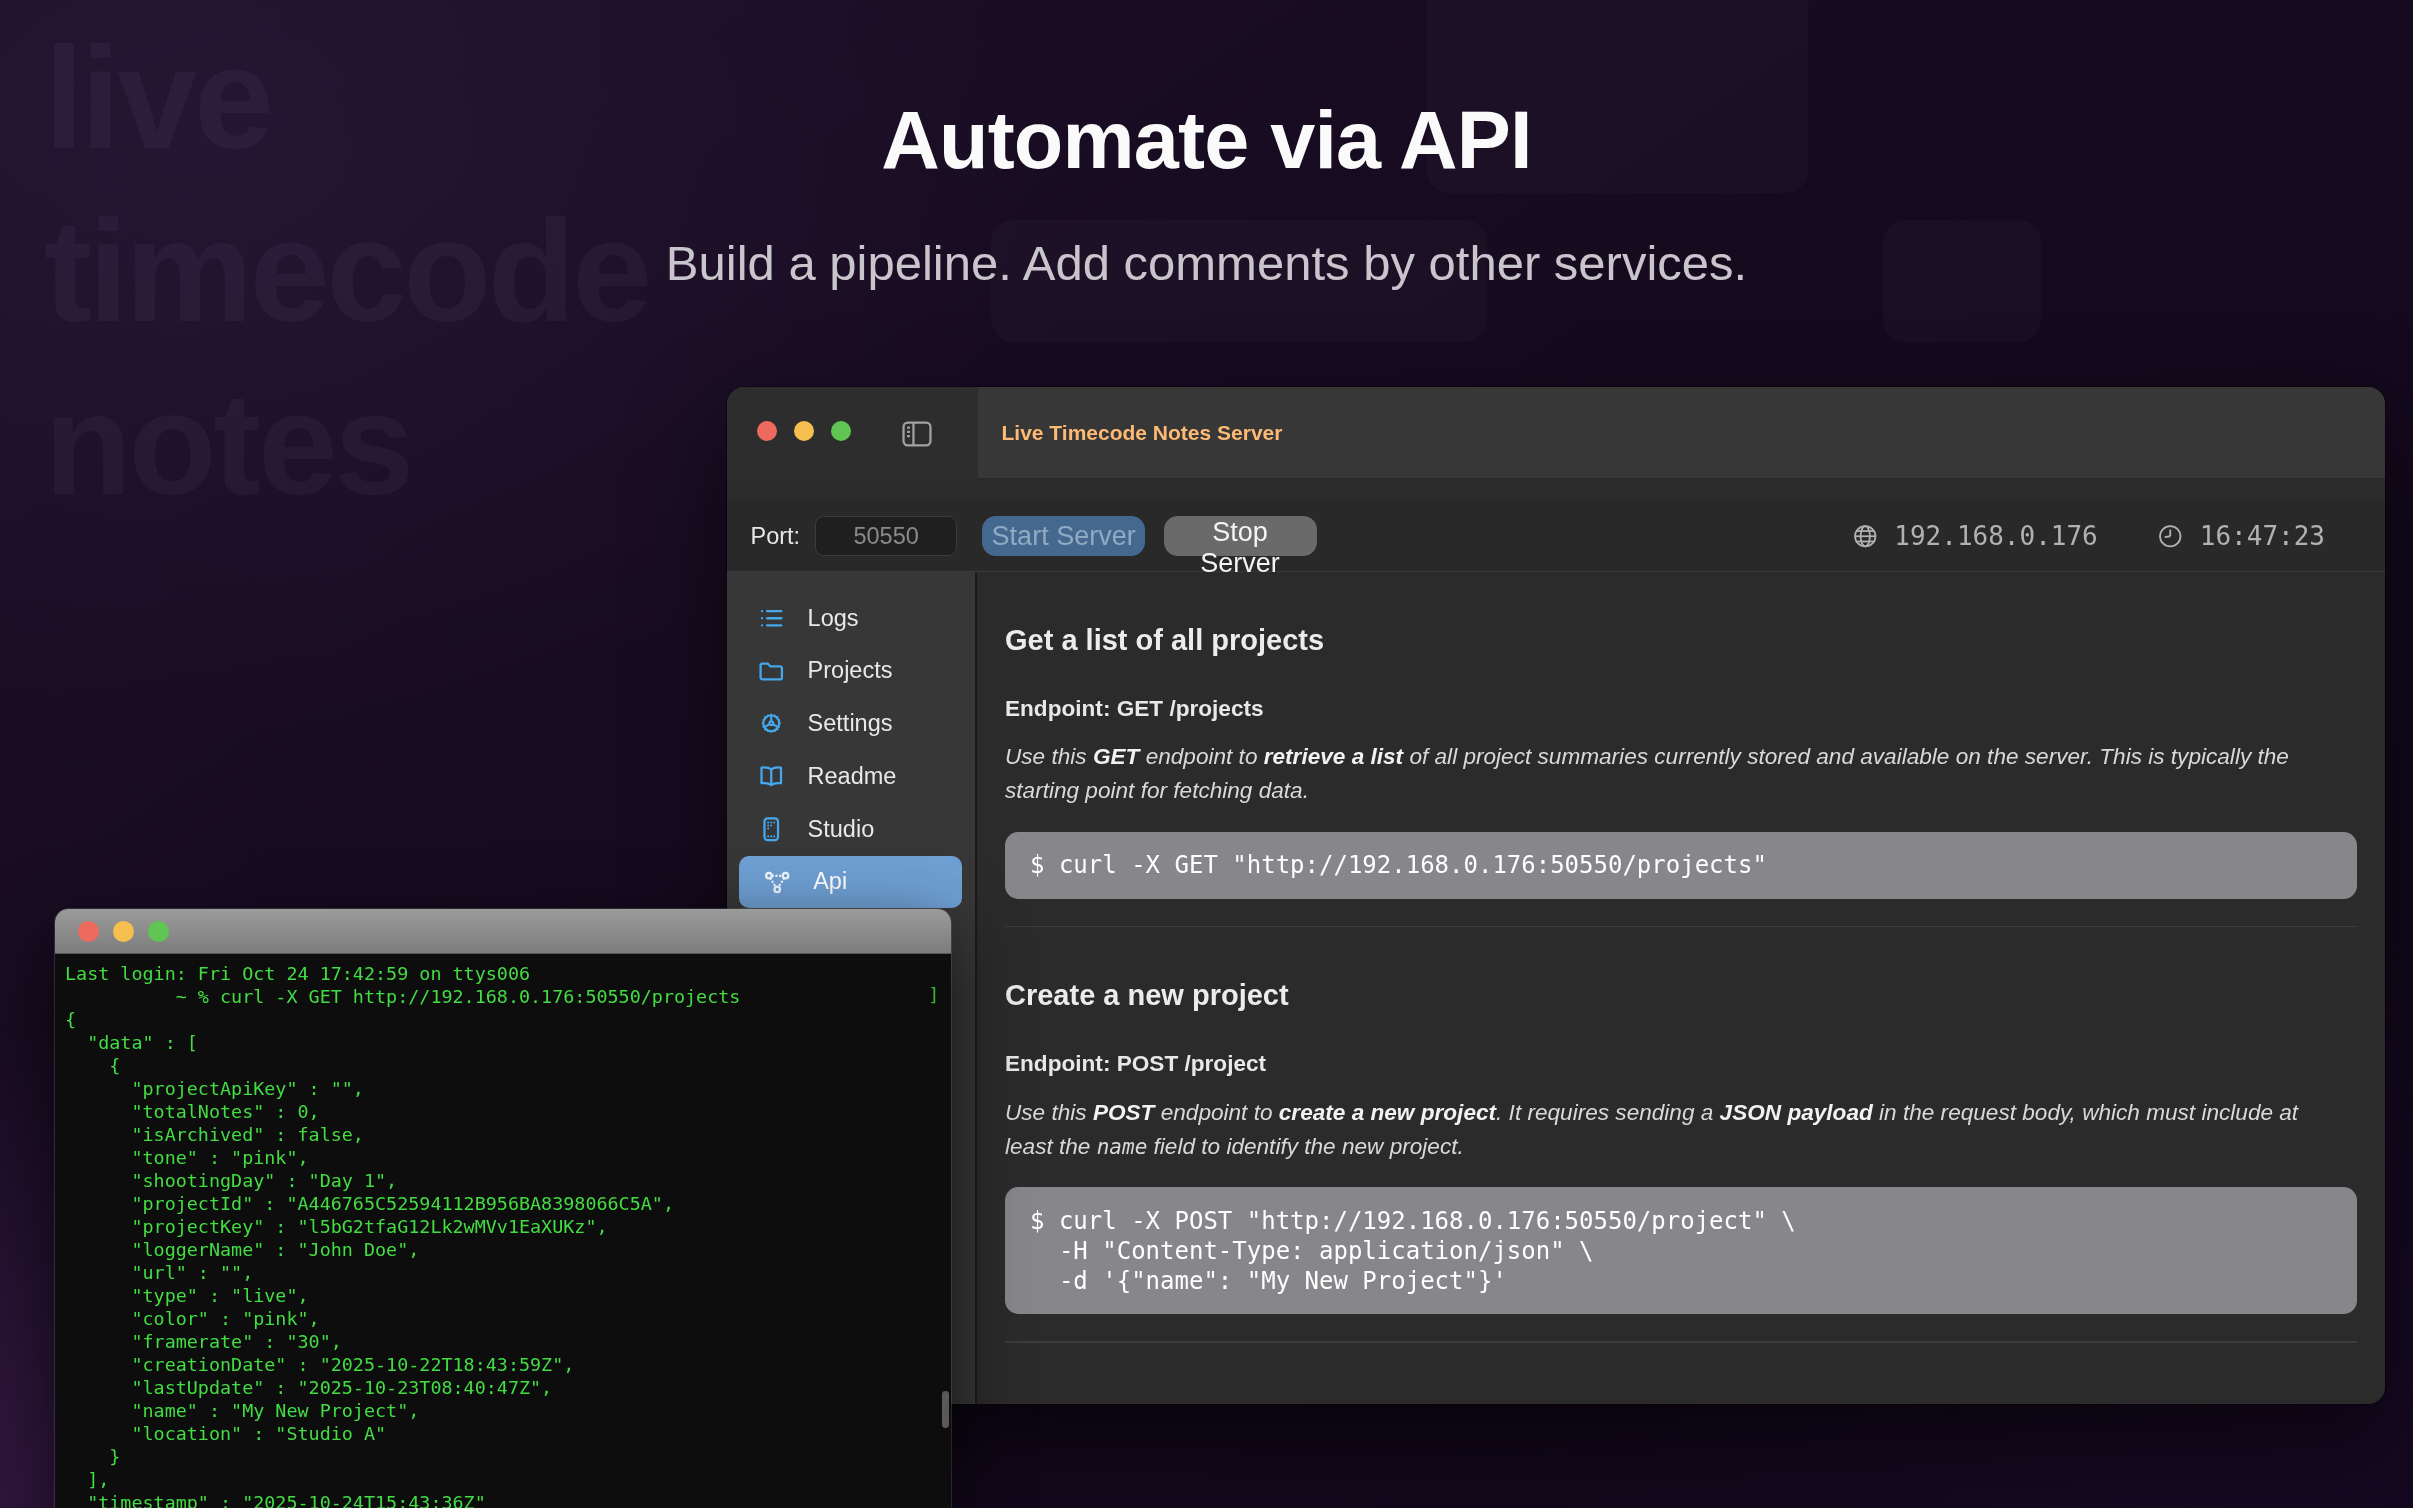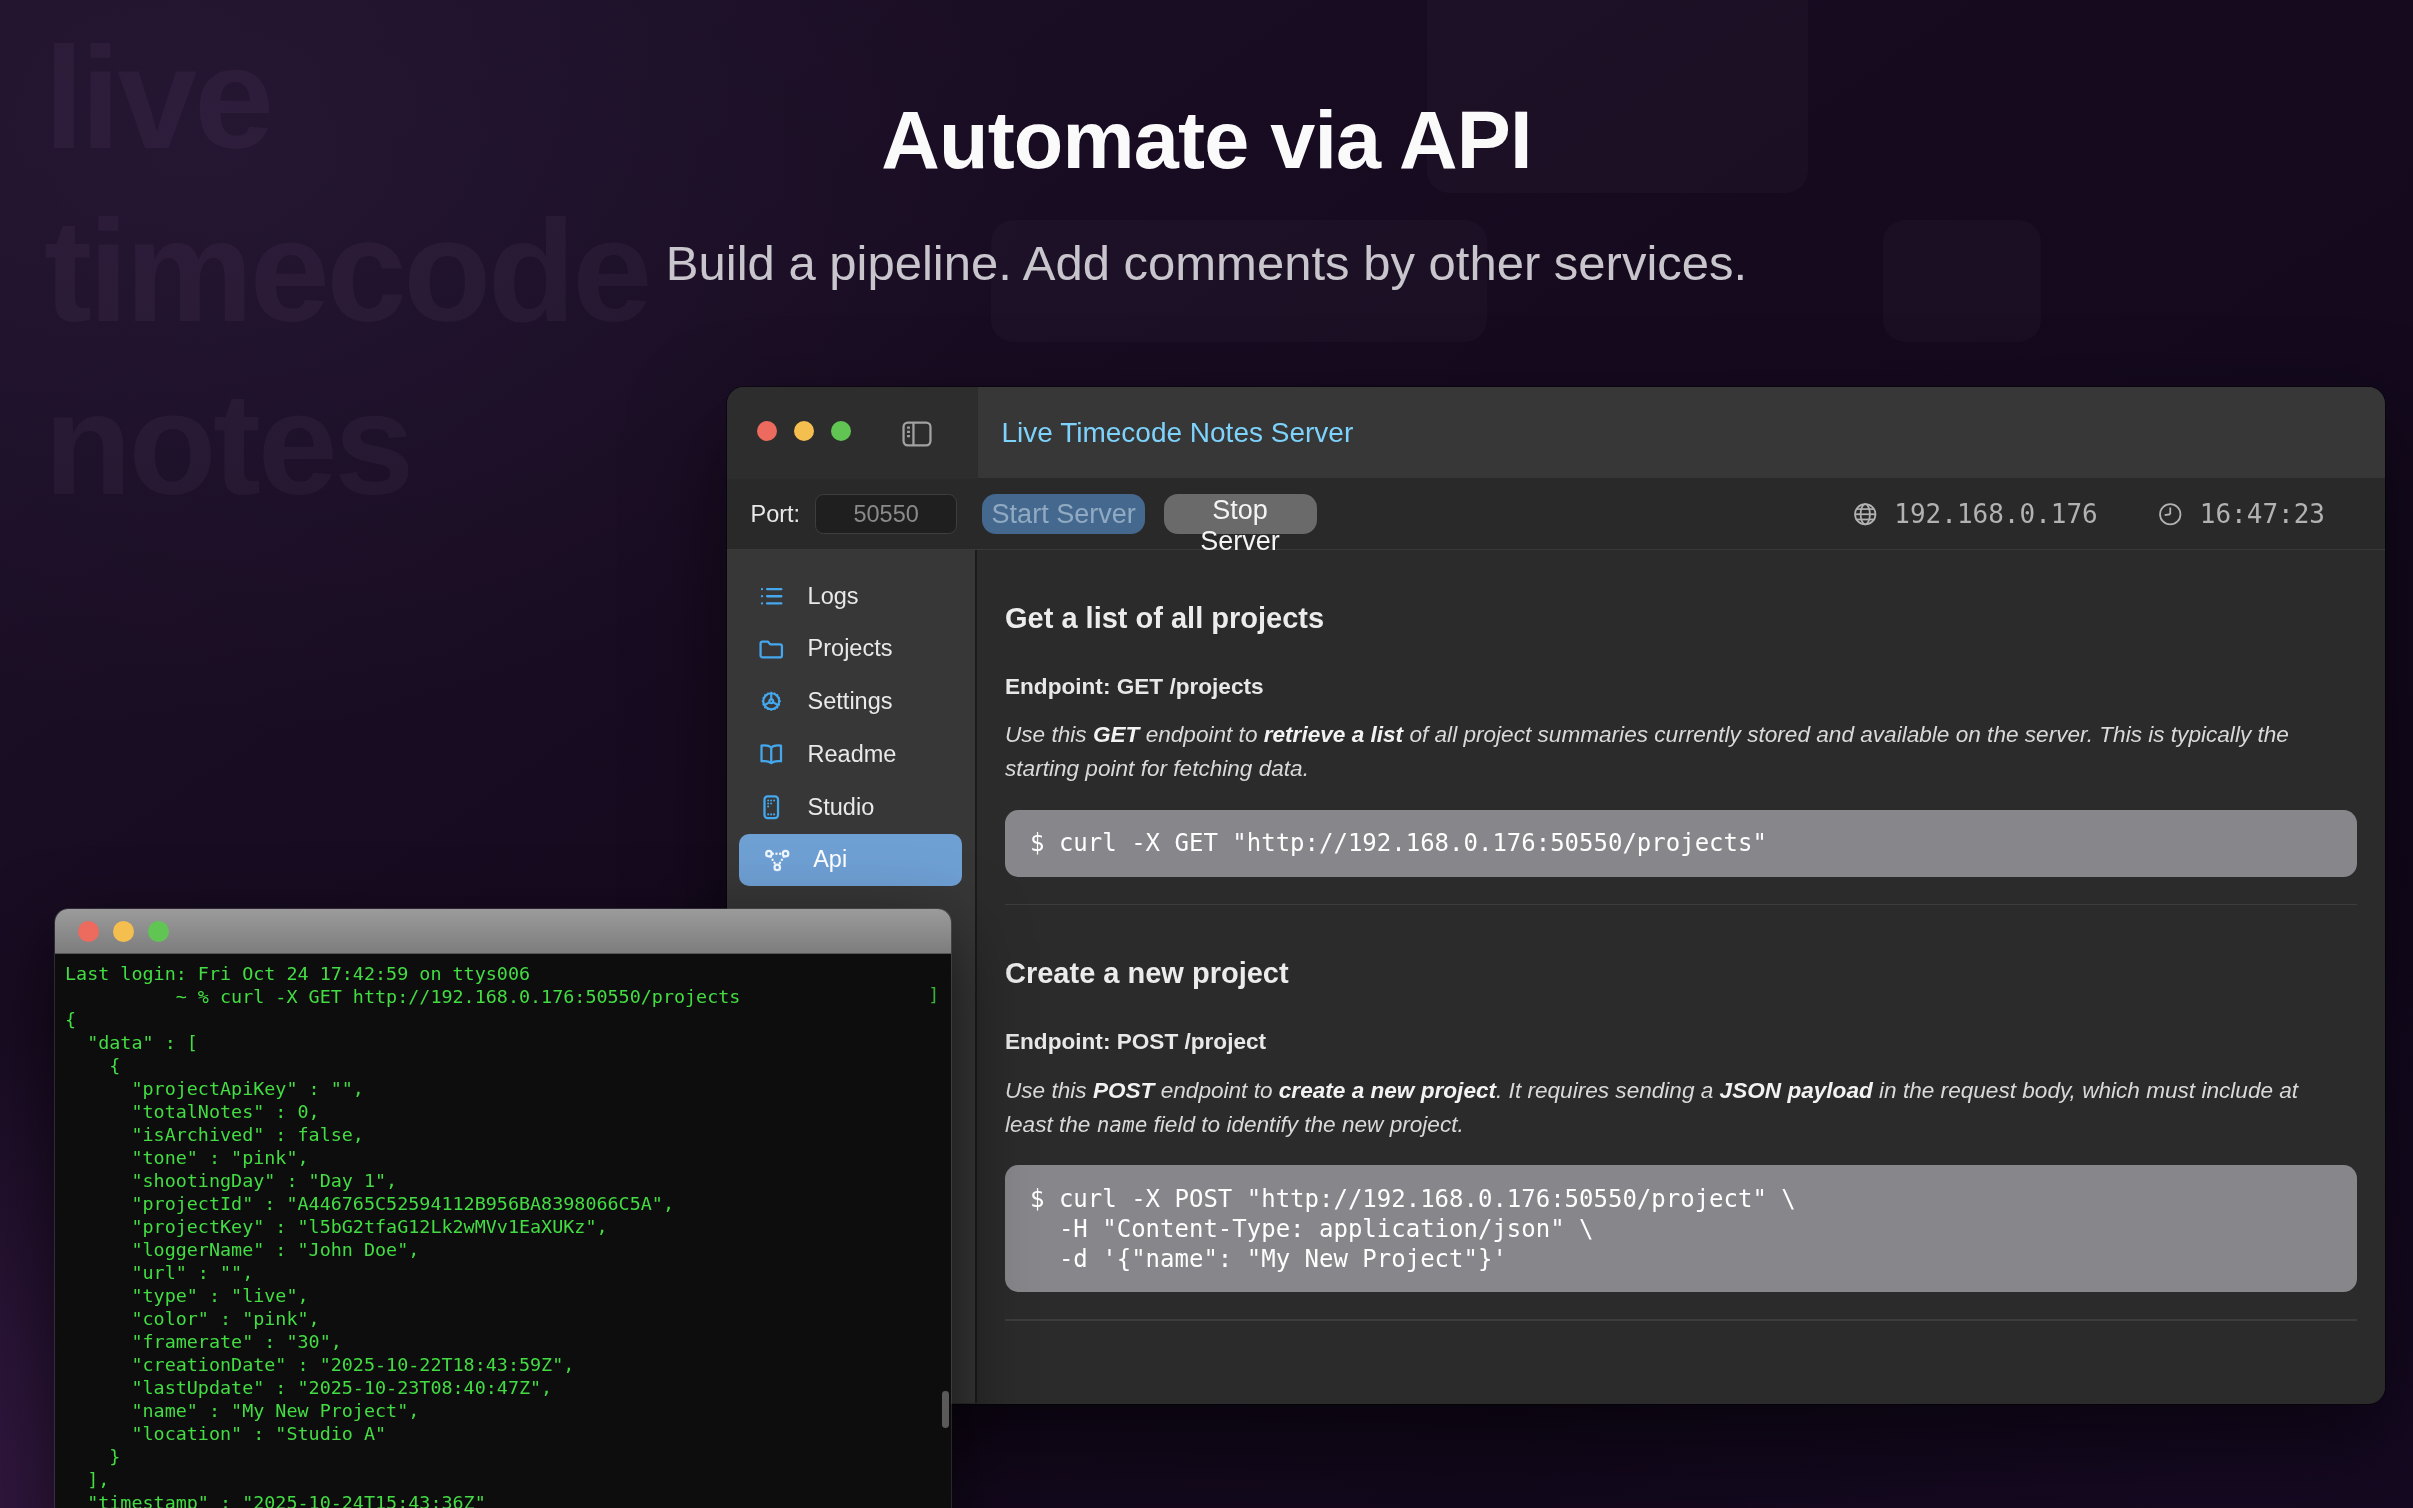--- a/index.html
+++ b/index.html
@@ -30,30 +30,30 @@
   
   .app-window{
     position:absolute;left:727px;top:387px;width:1658px;height:1017px;
     border-radius:17px;background:#2B2B2B;overflow:hidden;z-index:2;
     box-shadow:0 0 0 0.8px rgba(0,0,0,0.55), 0 38px 92px rgba(0,0,0,0.55);
   }
   .titlebar{height:92px;display:flex;}
   .tb-left{width:251px;background:#2D2D2D;position:relative;flex:none;}
   .tb-right{flex:1;background:#373737;display:flex;align-items:center;padding-left:23.5px;
     border-bottom:0.8px solid rgba(0,0,0,0.25);}
-  .window-title{font-size:28px;font-weight:400;color:#7dd3fc;}
+  .window-title{font-size:21px;font-weight:700;color:#fdba74;}
   .lights{position:absolute;left:30px;top:34px;display:flex;gap:17px;}
   .light{width:20px;height:20px;border-radius:50%;}
   .light.red{background:var(--c-traffic_red,#EC6A5E);}
   .light.yellow{background:var(--c-traffic_yellow,#F5BF4F);}
   .light.green{background:var(--c-traffic_green,#61C554);}
   .sidebar-toggle{position:absolute;left:173px;top:30px;width:34px;height:32px;}
   
   .toolbar{height:70px;background:#292929;border-bottom:0.8px solid #3A3A3A;
-    display:flex;align-items:center;padding:0 60px 0 23.5px;position:relative;}
+    display:flex;align-items:center;padding:0 60px 0 23.5px;position:relative;margin-top:22px;}
   .port-label{font-size:23.5px;color:#E8E8E8;}
   .port-input{margin-left:15px;width:142px;height:40px;box-sizing:border-box;
     background:#1F1F1F;border:0.8px solid #3E3E3E;border-radius:8.4px;
     color:#8A8A8A;font-size:23.5px;text-align:center;outline:none;
     font-family:"Liberation Sans",sans-serif;}
   .btn{height:40px;border:none;border-radius:14px;font-size:27px;font-weight:400;
     font-family:"Liberation Sans",sans-serif;}
   .btn-start{margin-left:25px;width:163px;background:var(--c-start_button_bg,#44688E);
     color:rgba(222,235,248,0.5);}
   .btn-stop{margin-left:18.4px;width:153px;background:var(--c-stop_button_bg,#6A6A6A);color:#F4F4F4;}

